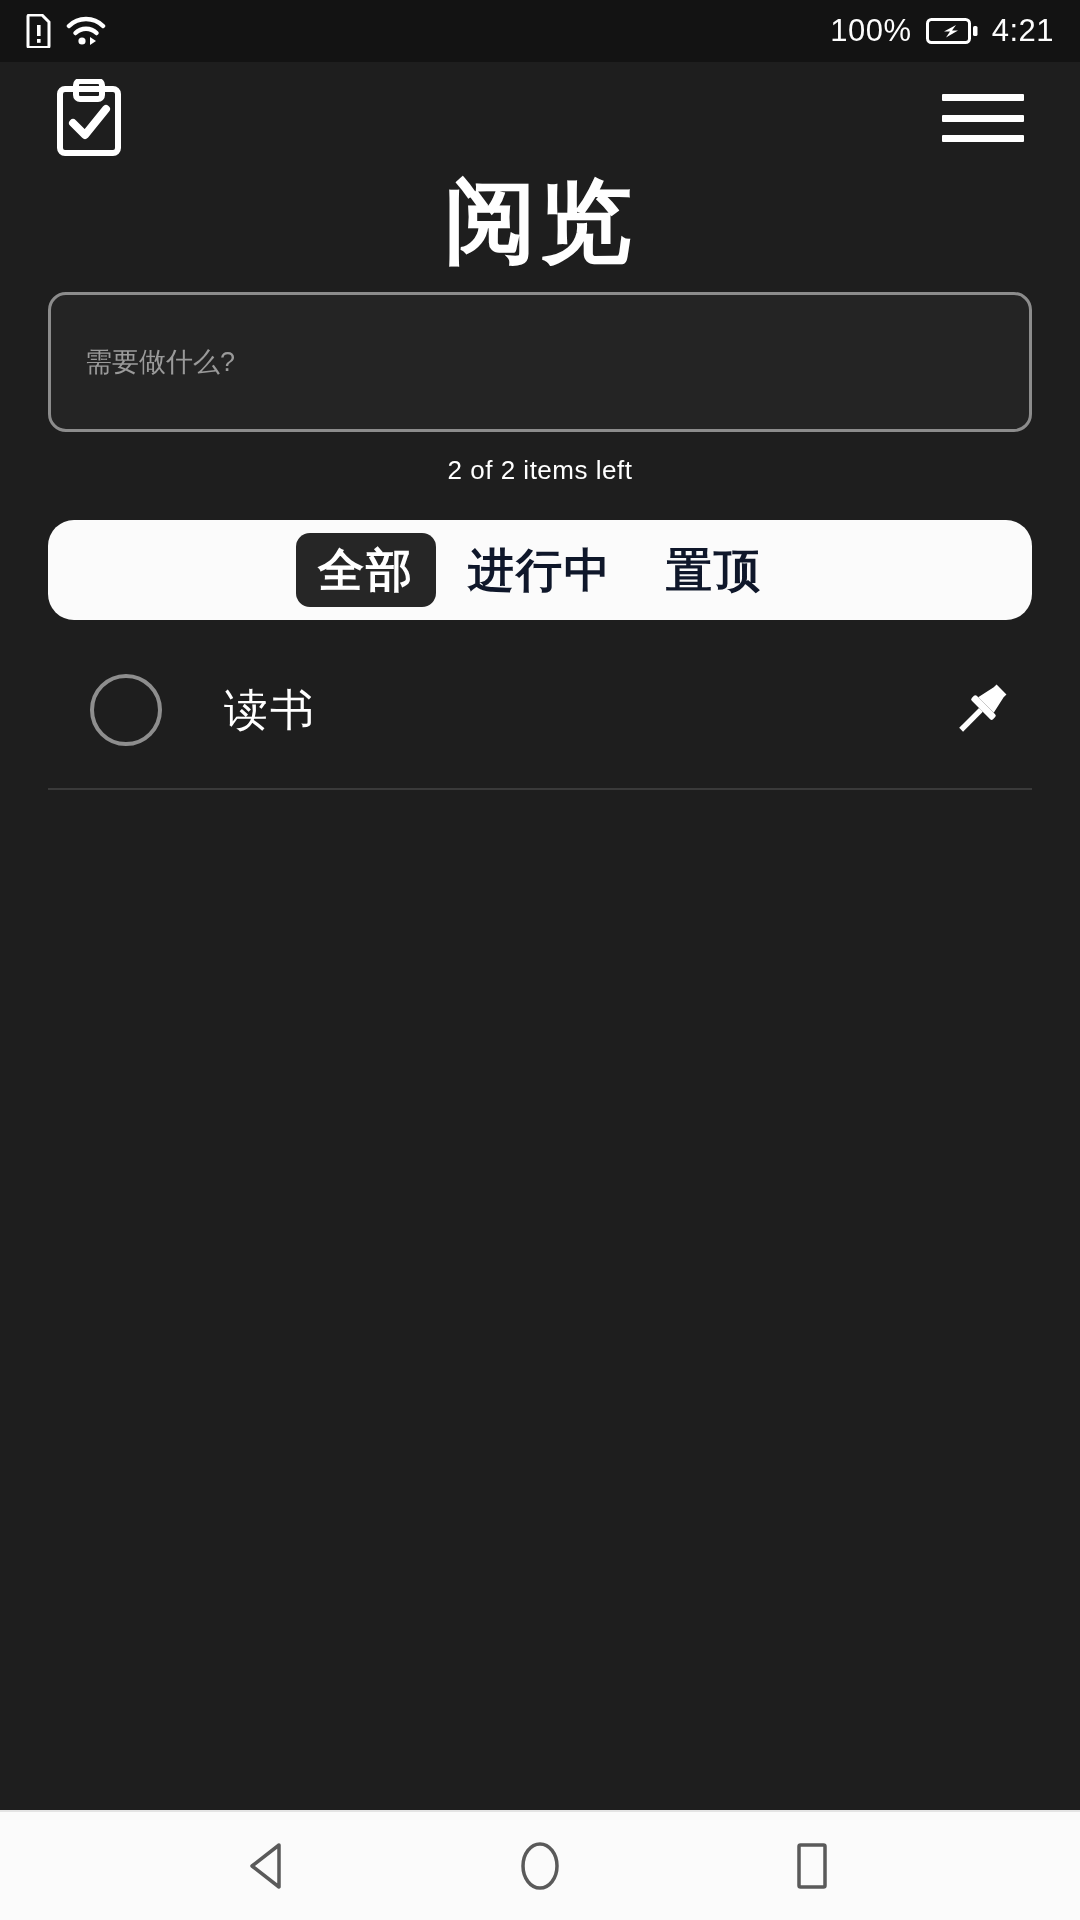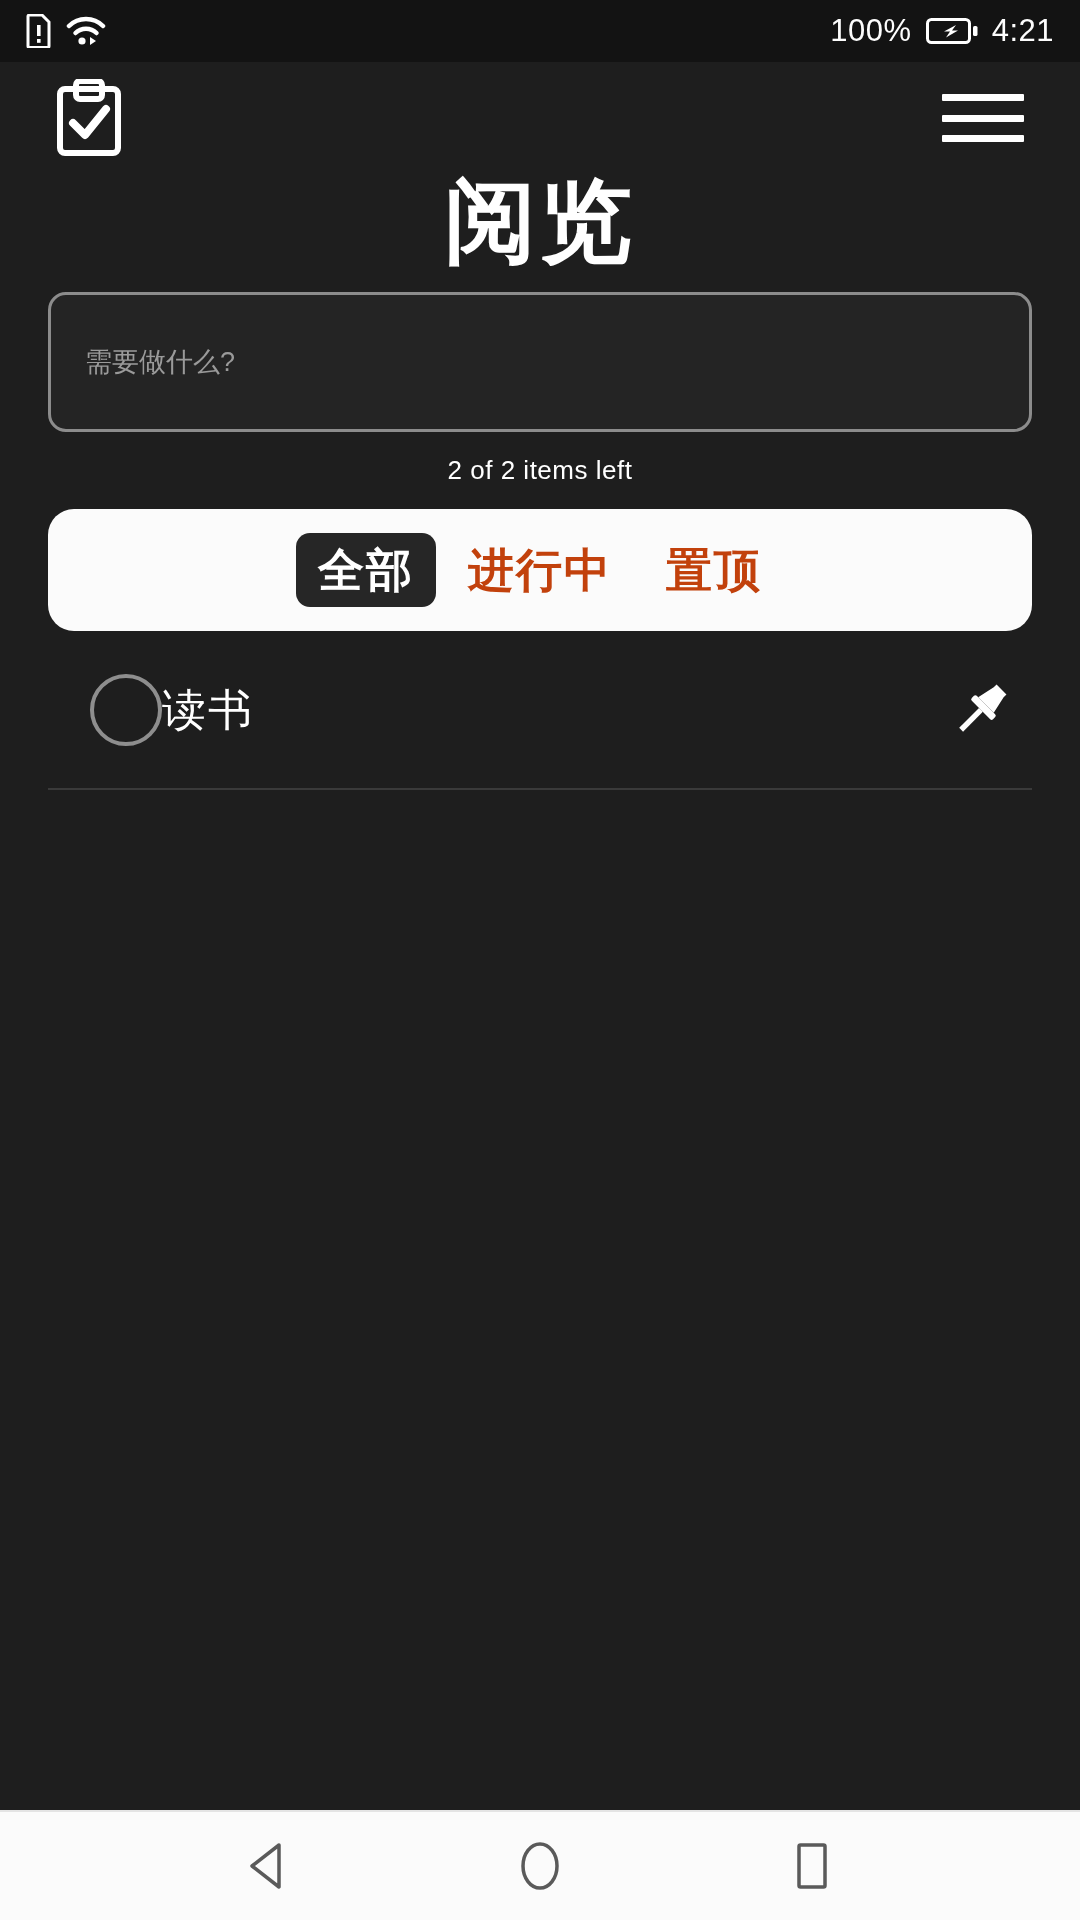--- a/index.html
+++ b/index.html
@@ -81,30 +81,30 @@
     display:flex; align-items:center; justify-content:center;
     color:#ffffff;
     font-size:26px;
     font-weight:500;
     letter-spacing:0.5px;
   }
 
   
   .filters-wrap { padding:0 48px; flex:0 0 124px; display:flex; align-items:center; }
   .filters {
-    width:100%; height:122px;
+    width:100%; height:100px;
     background:#fbfbfb;
     border-radius:26px;
     display:flex; align-items:center; justify-content:center;
     gap:10px;
   }
   .filter-tab {
     font-size:46px;
     font-weight:700;
-    color:#c2410c;
+    color:#0f172a;
     padding:14px 22px;
     border-radius:14px;
     line-height:1;
     letter-spacing:2px;
     white-space:nowrap;
   }
   .filter-tab.active {
     background:#262626;
     color:#ffffff;
   }
@@ -117,20 +117,21 @@
     border-bottom:2px solid #3a3a3a;
     padding:0 10px 0 42px;
   }
   .check-circle {
     width:72px; height:72px; flex:0 0 72px;
     border:4px solid #8e8e8e;
     border-radius:50%;
     background:transparent;
   }
   .todo-text {
+    margin-left:62px;
     color:#ffffff;
     font-size:44px;
     font-weight:500;
     letter-spacing:2px;
   }
   .pin-btn {
     margin-left:auto;
     width:82px; height:82px;
     display:flex; align-items:center; justify-content:center;
   }

